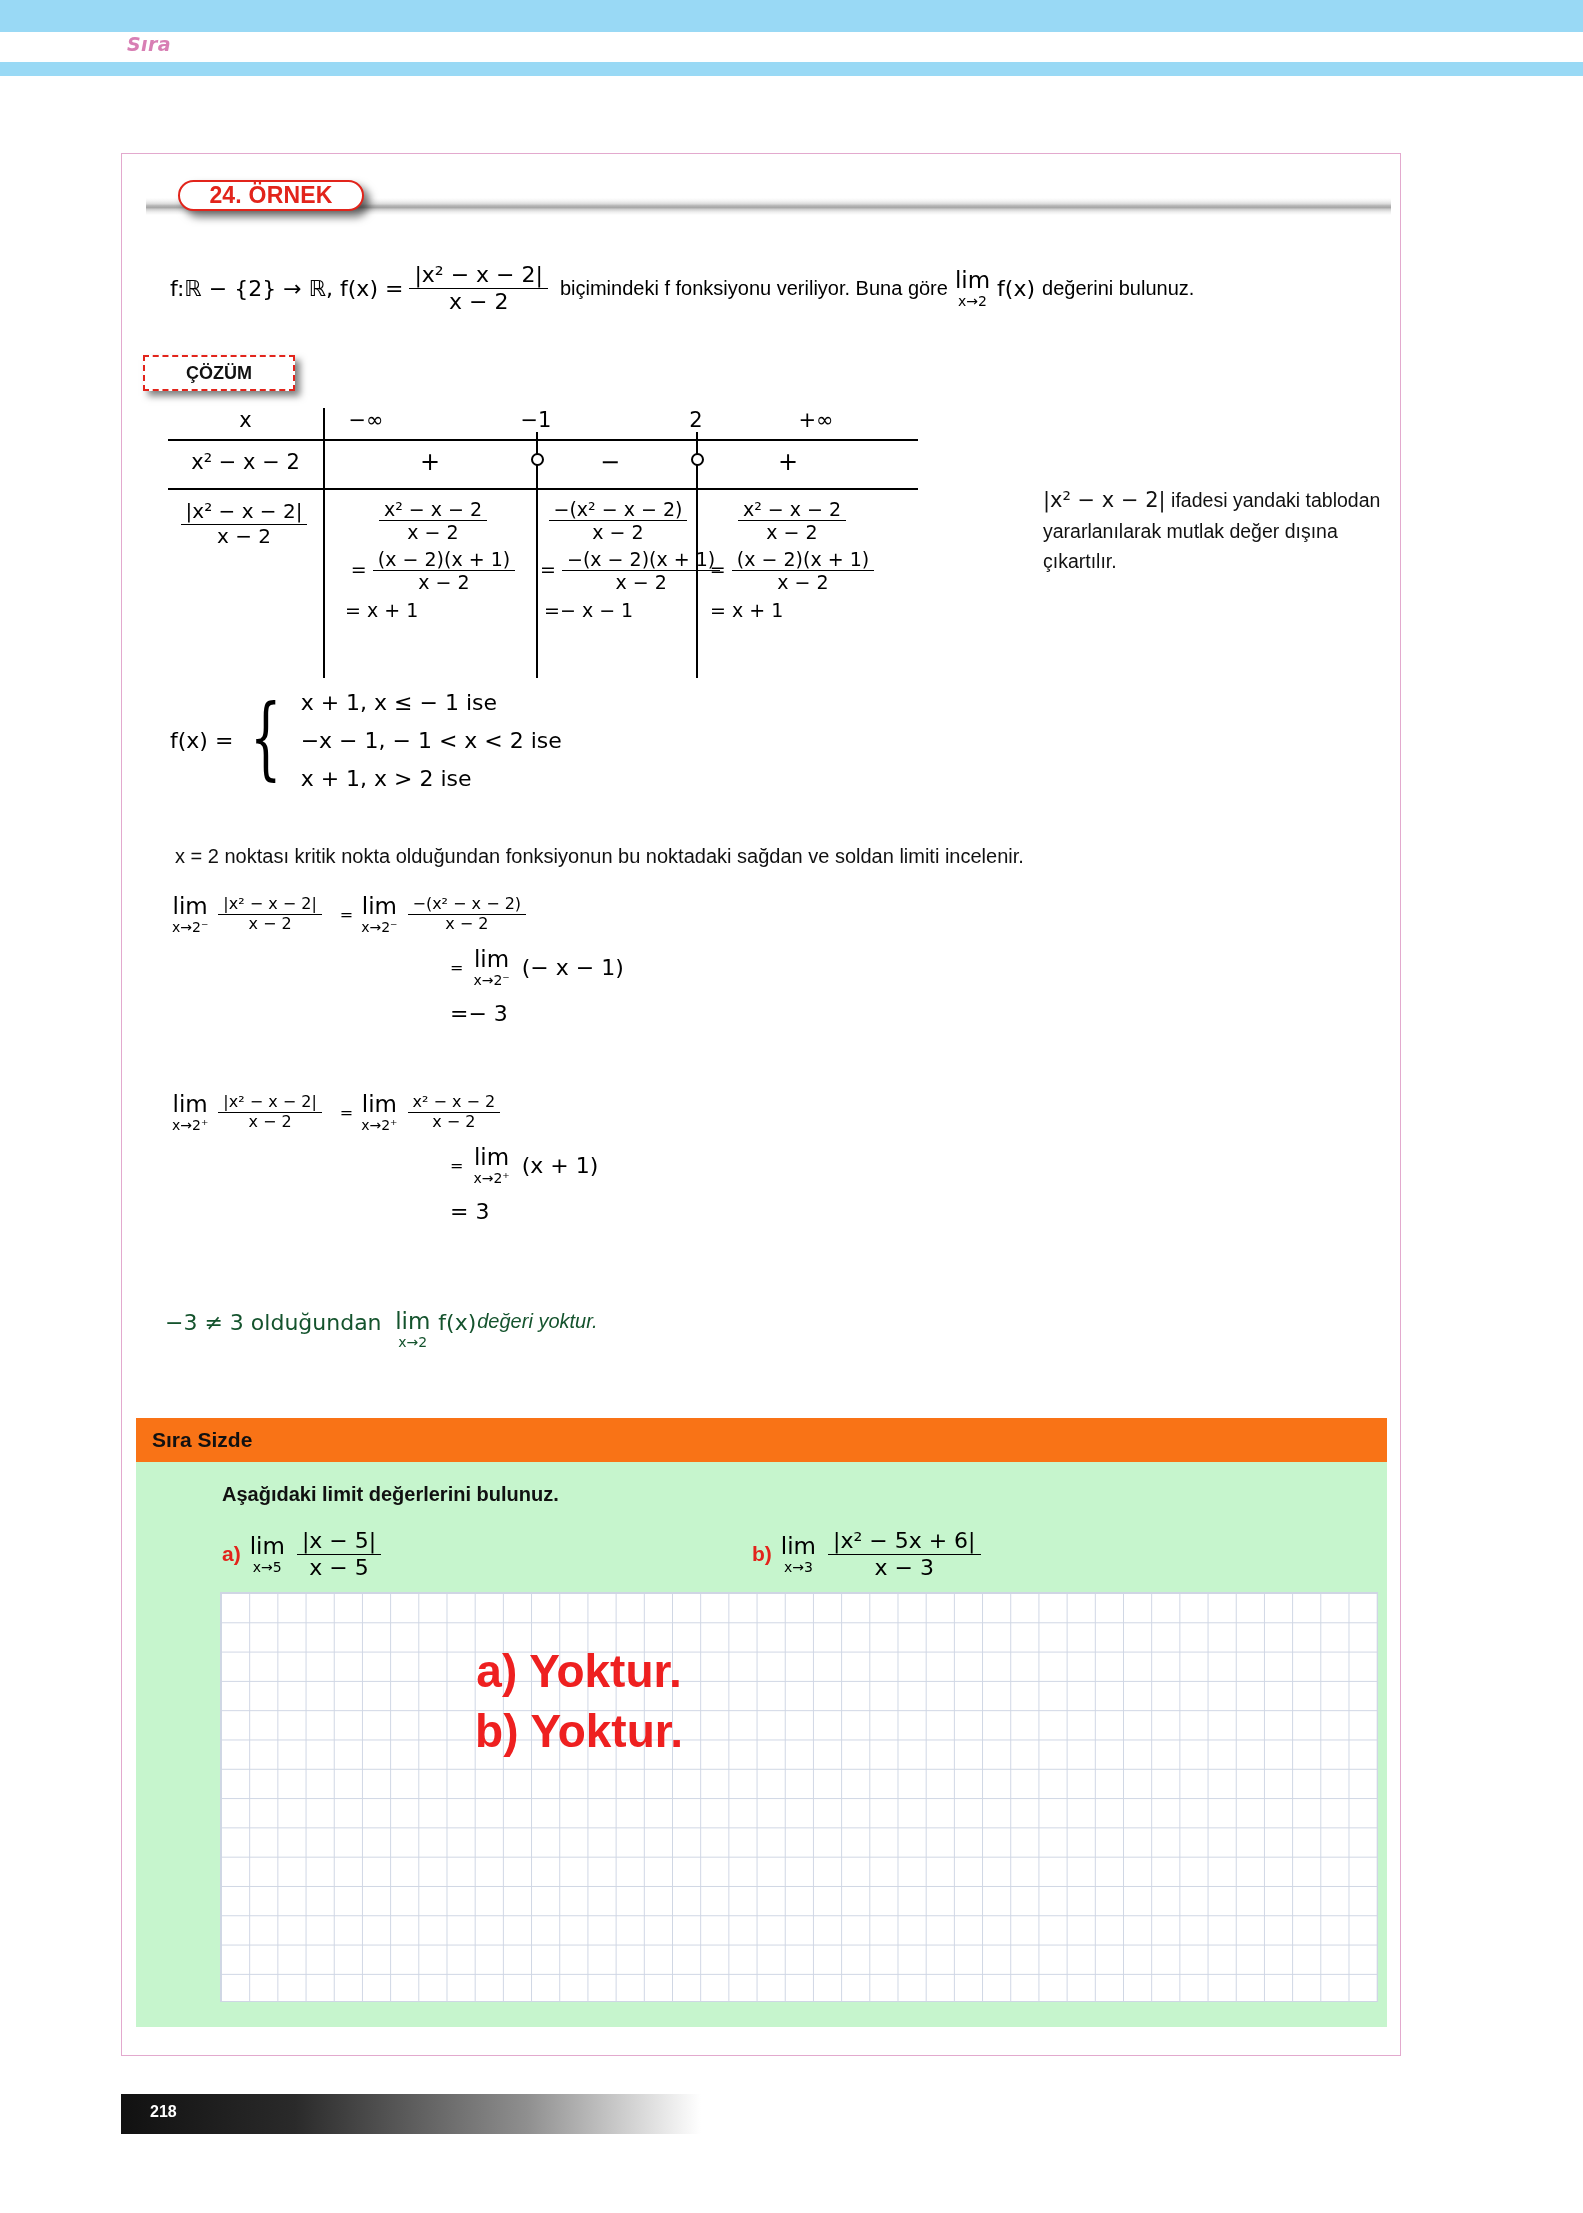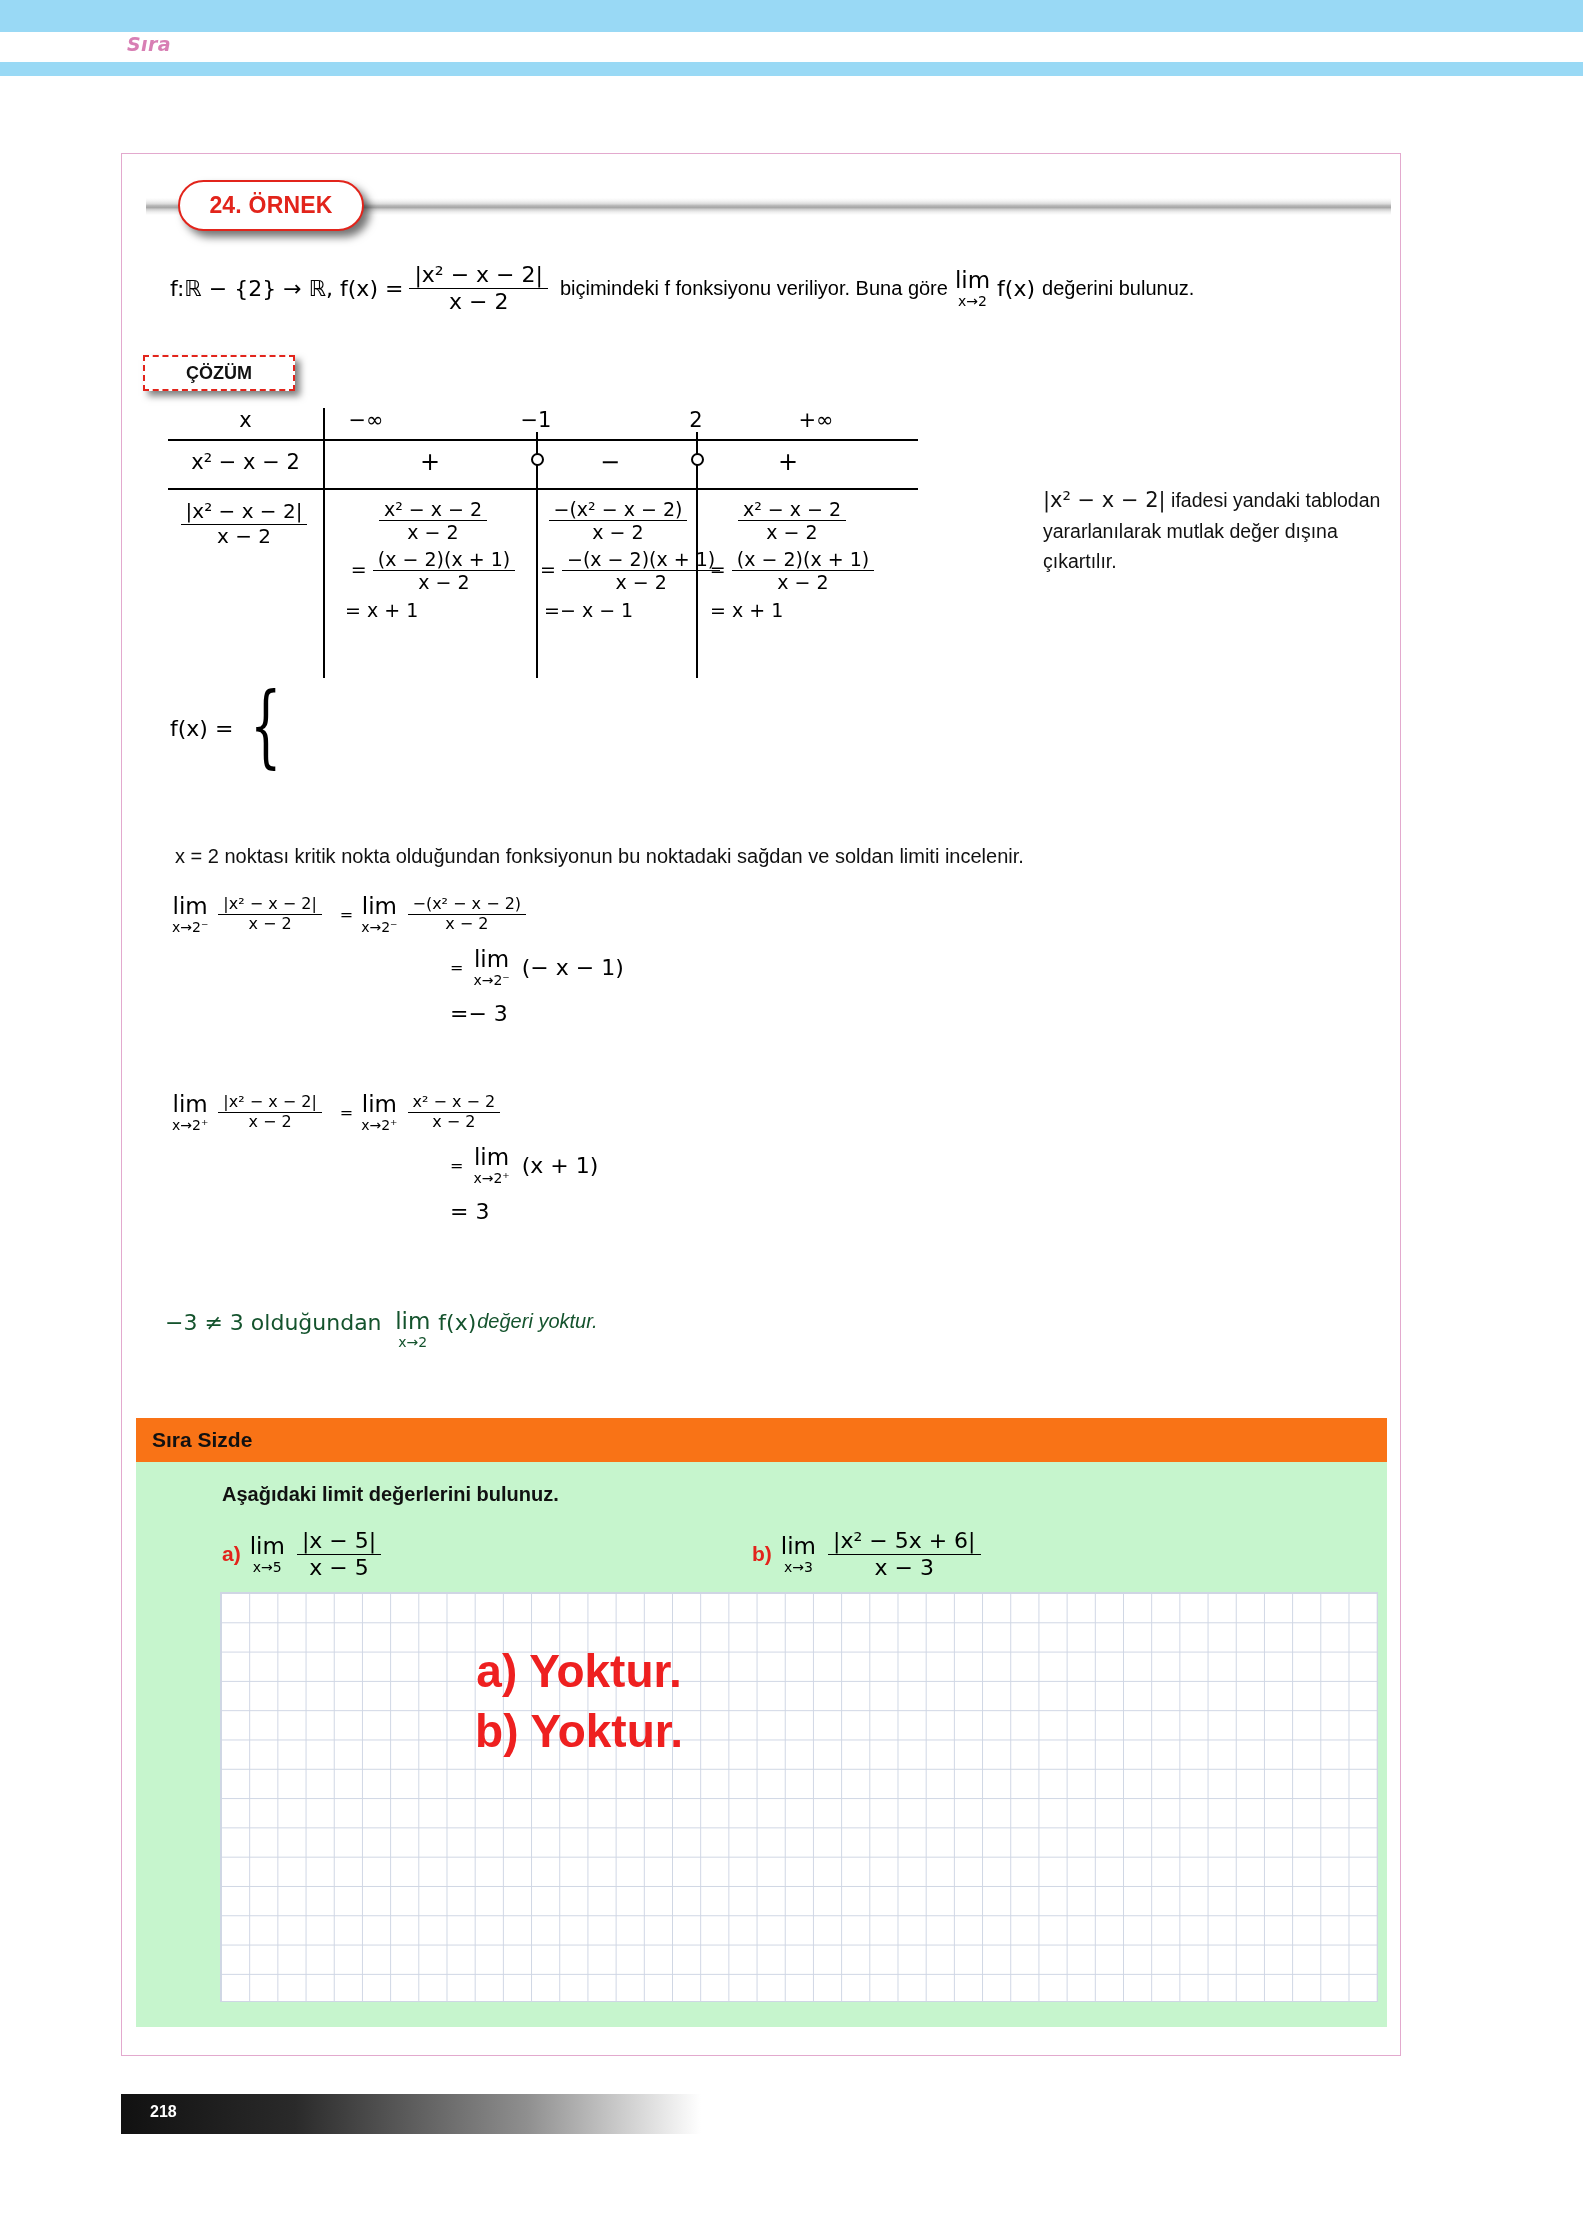--- a/index.html
+++ b/index.html
@@ -34,21 +34,21 @@
   
   .ornek-rule {
     position:absolute; left:146px; top:198px; width:1245px; height:17px;
     background:linear-gradient(to bottom,
       #ffffff 0%, #f2f2f2 18%, #dcdcdc 34%,
       #b4b4b4 46%, #a8a8a8 56%, #d2d2d2 68%,
       #ededed 82%, #ffffff 100%);
   }
   .ornek-badge {
     position:absolute; left:178px; top:180px;
-    width:186px; height:51px;
+    width:186px; height:31px;
     background:#ffffff;
     border:2.6px solid #e2241b;
     border-radius:26px;
     box-shadow:6px 6px 9px rgba(0,0,0,.55);
     display:flex; align-items:center; justify-content:center;
   }
   .ornek-badge span {
     font-family:"Liberation Sans", sans-serif;
     font-weight:bold; font-size:23px; color:#e2241b;
     letter-spacing:.2px;
@@ -307,20 +307,25 @@
 </div>
 
 <div class="side-note">
   <span class="abs">|x² − x − 2|</span>
   <span>ifadesi yandaki tablodan yararlanılarak mutlak değer dışına çıkartılır.</span>
 </div>
 
 <div class="piecewise">
   <span>f(x) =</span>
   <span class="brace">{</span>
+  <span class="pw-rows">
+    <div>x + 1,  x ≤ − 1  ise</div>
+    <div>−x − 1,  − 1 &lt; x &lt; 2  ise</div>
+    <div>x + 1,  x &gt; 2  ise</div>
+  </span>
 </div>
 
 <div class="note-line">x = 2 noktası kritik nokta olduğundan fonksiyonun bu noktadaki sağdan ve soldan limiti incelenir.</div>
 
 <div class="limit-block" style="left:172px; top:895px;">
   <div class="lrow">
     <span class="lim">
       <span class="lw">lim</span>
       <span class="sub">x→2⁻</span>
     </span>

